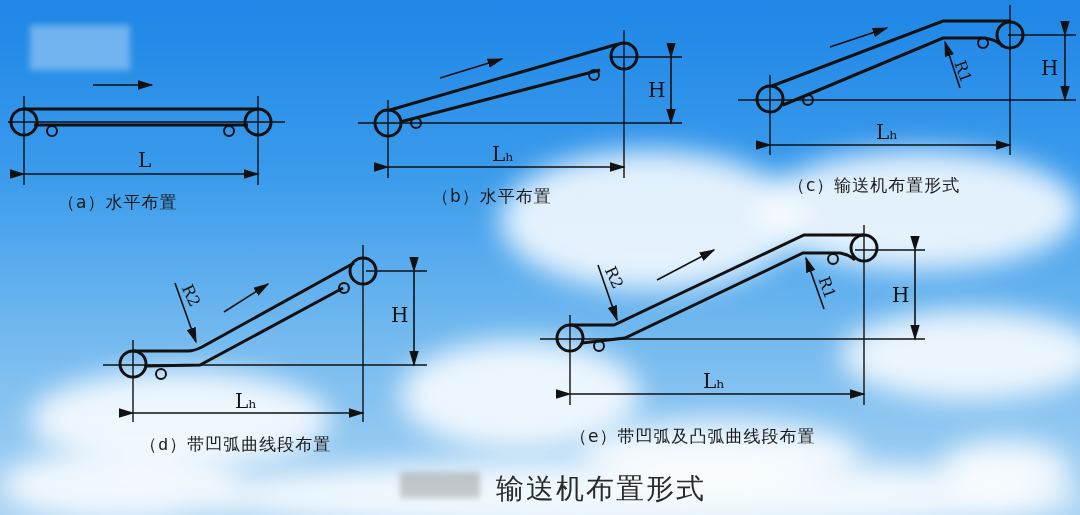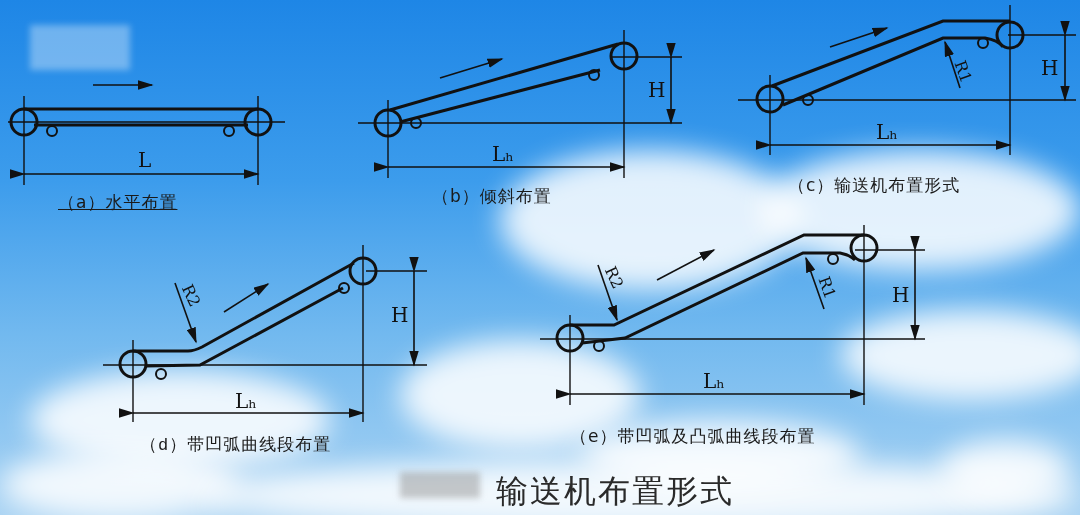--- a/index.html
+++ b/index.html
@@ -9,21 +9,21 @@
     background: linear-gradient(180deg, #1e86e6 0%, #3c9cec 35%, #72b9ef 65%, #a9d3f3 100%);
   }
   .cloud { position: absolute; border-radius: 50%; background: rgba(255,255,255,0.85); filter: blur(14px); }
   .watermark { position: absolute; background: rgba(255,255,255,0.35); filter: blur(3px); }
   svg.diagram { position: absolute; left: 0; top: 0; }
   .caption {
     position: absolute; font-size: 17px; color: #1a1a1a; white-space: nowrap;
     letter-spacing: 1px;
   }
   .title {
-    position: absolute; left: 496px; top: 470px; font-size: 32px; color: #2a2a2a;
+    position: absolute; left: 496px; top: 470px; font-size: 28px; color: #2a2a2a;
     letter-spacing: 2px; white-space: nowrap;
   }
   .dim-label { position: absolute; font-family: "DejaVu Serif", serif; font-size: 20px; color: #111; }
   .r-label { position: absolute; font-family: "DejaVu Serif", serif; font-size: 16px; color: #111; }
 </style>
 </head>
 <body>
 
 <div class="cloud" style="left:500px;top:150px;width:300px;height:140px;"></div>
 <div class="cloud" style="left:760px;top:150px;width:320px;height:120px;"></div>
@@ -137,19 +137,19 @@
 <div class="dim-label" style="left:1041px;top:56px;">H</div>
 <div class="r-label" style="left:952px;top:62px;transform:rotate(70deg);">R1</div>
 <div class="dim-label" style="left:235px;top:389px;">Lₕ</div>
 <div class="dim-label" style="left:391px;top:303px;">H</div>
 <div class="r-label" style="left:180px;top:286px;transform:rotate(65deg);">R2</div>
 <div class="dim-label" style="left:703px;top:369px;">Lₕ</div>
 <div class="dim-label" style="left:892px;top:283px;">H</div>
 <div class="r-label" style="left:603px;top:268px;transform:rotate(65deg);">R2</div>
 <div class="r-label" style="left:816px;top:278px;transform:rotate(70deg);">R1</div>
 
-<div class="caption" style="left:58px;top:191px;text-decoration:underline;">（a）水平布置</div>
-<div class="caption" style="left:432px;top:185px;">（b）倾斜布置</div>
+<div class="caption" style="left:58px;top:191px;">（a）水平布置</div>
+<div class="caption" style="left:432px;top:185px;">（b）水平布置</div>
 <div class="caption" style="left:788px;top:174px;">（c）输送机布置形式</div>
 <div class="caption" style="left:140px;top:433px;font-family:Liberation Mono, monospace;">（d）带凹弧曲线段布置</div>
 <div class="caption" style="left:570px;top:425px;">（e）带凹弧及凸弧曲线段布置</div>
 
 <div class="title">输送机布置形式</div>
 
 </body></html>

